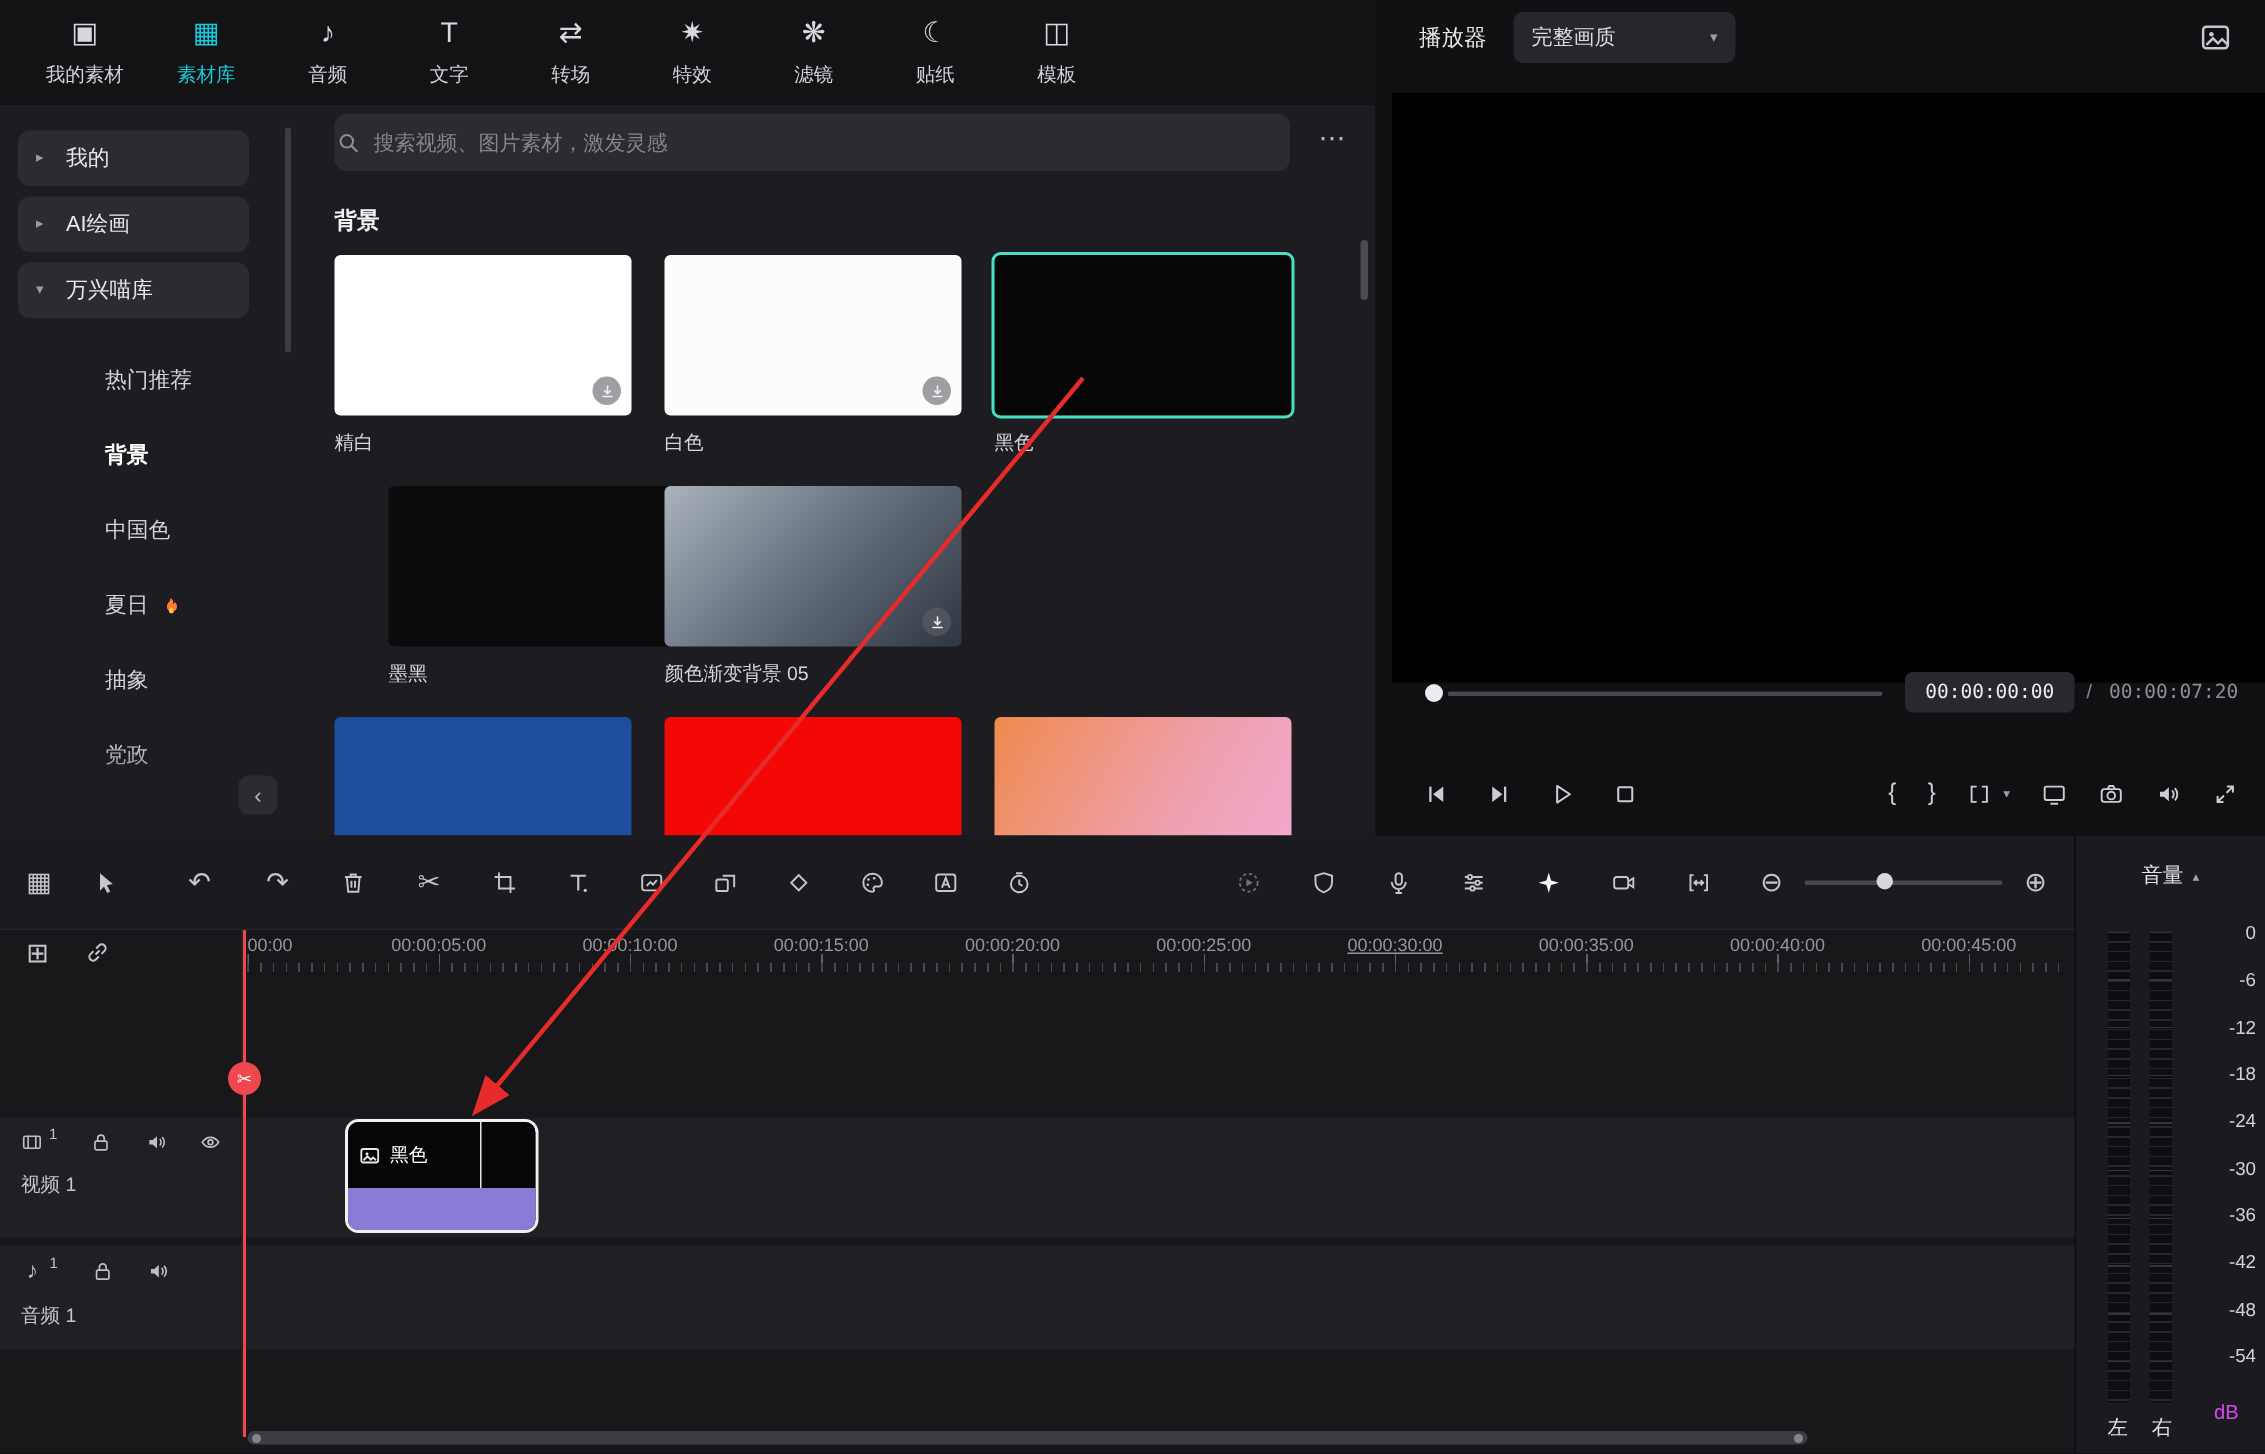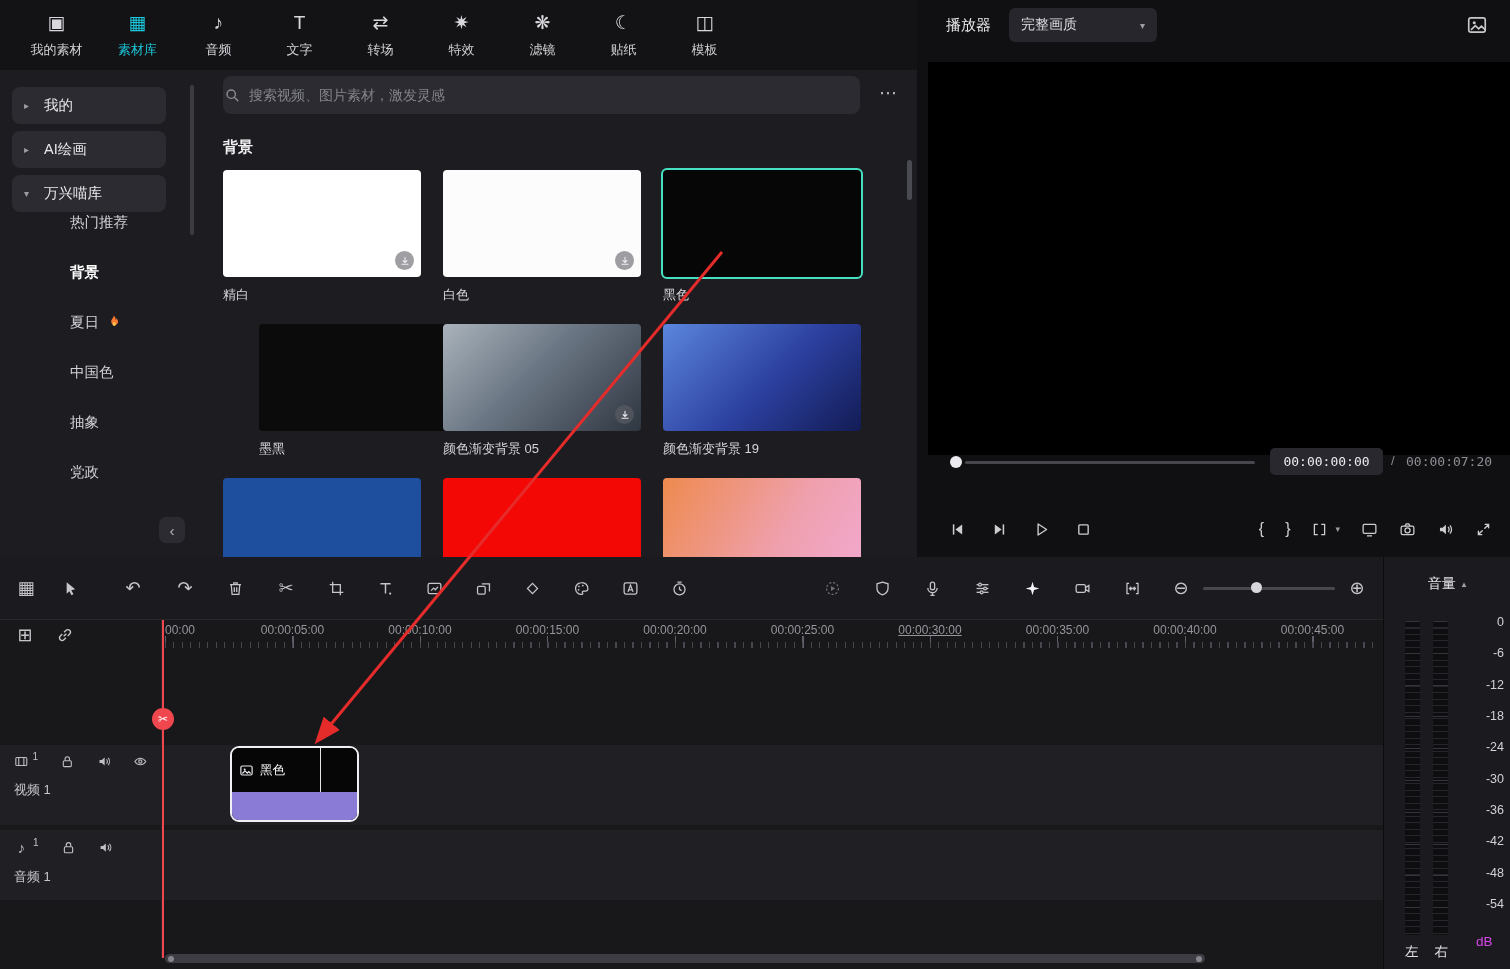--- a/index.html
+++ b/index.html
@@ -14,21 +14,21 @@
   .tabs-bar{position:absolute;left:0;top:0;width:917px;height:70px;background:#131316;display:flex;align-items:center;padding-left:16px}
   .tab{width:81px;display:flex;flex-direction:column;align-items:center;gap:7px;color:#d2d2d6;font-size:13px;cursor:pointer}
   .tab .t-icon{height:22px;font-size:19px;line-height:22px;color:#d8d8dc}
   .tab.active,.tab.active .t-icon{color:#1bc7da}
 
   
   .sidebar{position:absolute;left:0;top:70px;width:200px;height:487px;background:#1d1d21;padding-top:10px}
   .side-group{width:154px;height:37px;margin:7px 0 7px 12px;background:#2b2b31;border-radius:8px;display:flex;align-items:center;gap:10px;padding:0 12px;font-size:14.5px;color:#e8e8ea;cursor:pointer}
   .side-group .arr{width:10px;font-size:10px;color:#9c9ca2}
   .side-subs{margin-top:-6px}
-  .side-sub{height:50px;display:flex;align-items:flex-start;padding-left:70px;font-size:14.5px;color:#d2d2d6;cursor:pointer;gap:7px}
+  .side-sub{height:50px;display:flex;align-items:flex-end;padding-left:70px;font-size:14.5px;color:#d2d2d6;cursor:pointer;gap:7px}
   .side-sub.active{color:#fff;font-weight:bold}
   .flame{width:15px;height:17px}
   .side-scroll{position:absolute;right:6px;top:15px;width:4px;height:150px;border-radius:2px;background:#3b3b41}
   .side-fade{position:absolute;left:0;bottom:0;width:100%;height:62px;background:linear-gradient(180deg,rgba(29,29,33,0),#1d1d21 75%);pointer-events:none}
   .collapse-btn{position:absolute;right:15px;bottom:14px;width:26px;height:26px;border-radius:7px;background:#2b2b31;color:#b8b8be;display:flex;align-items:center;justify-content:center;font-size:15px;cursor:pointer;z-index:3}
 
   
   .library{position:absolute;left:200px;top:70px;width:717px;height:487px;background:#1d1d21;overflow:hidden}
   .search-row{position:absolute;left:23px;top:6px;width:637px;height:38px;background:#2b2b31;border-radius:8px;display:flex;align-items:center;gap:9px;padding:0 1px}
   .search-row .icon{width:16px;height:16px;color:#8e8e95}
@@ -186,30 +186,30 @@
           </div>
         </div>
       <div class="side-subs">
           <div class="side-sub">
             <span>热门推荐</span>
           </div>
           <div class="side-sub active">
             <span>背景</span>
           </div>
           <div class="side-sub">
+            <span>中国色</span>
+          </div>
+          <div class="side-sub">
             <span>夏日</span>
             <span class="flame icon">
               <svg viewBox="0 0 20 20">
                 <path d="M10 2c1 3-3 4.5-3 8a4.5 4.5 0 009 0c0-2-1-3.5-2-4.5 0 1.5-1 2-1.5 2C13.5 5.5 12 3.5 10 2z" fill="#ff7a2f"></path>
                 <path d="M10 11c-.8 1-1.2 1.8-1.2 2.8a2.2 2.2 0 004.4 0c0-1.4-1.4-2-1.8-3.4-.6.3-1.2.3-1.4.6z" fill="#ffc24d"></path>
               </svg>
             </span>
-          </div>
-          <div class="side-sub">
-            <span>中国色</span>
           </div>
           <div class="side-sub">
             <span>抽象</span>
           </div>
           <div class="side-sub">
             <span>党政</span>
           </div>
         </div>
       <div class="side-scroll"></div>
       <div class="side-fade"></div>
@@ -261,24 +261,20 @@
           </div>
           <div class="lib-item" style="left: 220px; top: 154px;">
             <div class="lib-thumb" style="background: linear-gradient(135deg, rgb(170, 179, 187) 0%, rgb(107, 118, 132) 45%, rgb(46, 54, 64) 100%);">
               <span class="dl-badge icon">
                 <svg viewBox="0 0 20 20" fill="none" stroke="currentColor" stroke-width="1.8" stroke-linecap="round">
                   <path d="M10 4v8M6.8 9.2L10 12.4l3.2-3.2M5 15.5h10"></path>
                 </svg>
               </span>
             </div>
             <div class="lib-label">颜色渐变背景 05</div>
-          </div>
-          <div class="lib-item" style="left: 440px; top: 154px;">
-            <div class="lib-thumb" style="background: linear-gradient(135deg, rgb(91, 134, 221) 0%, rgb(43, 63, 158) 55%, rgb(19, 28, 85) 100%);"></div>
-            <div class="lib-label">颜色渐变背景 19</div>
           </div>
           <div class="lib-item" style="left: 0px; top: 308px;">
             <div class="lib-thumb" style="background: rgb(29, 79, 158);"></div>
           </div>
           <div class="lib-item" style="left: 220px; top: 308px;">
             <div class="lib-thumb" style="background: rgb(244, 8, 6);"></div>
           </div>
           <div class="lib-item" style="left: 440px; top: 308px;">
             <div class="lib-thumb" style="background: linear-gradient(120deg, rgb(238, 138, 78) 0%, rgb(239, 160, 174) 60%, rgb(242, 169, 208) 100%);"></div>
           </div>

